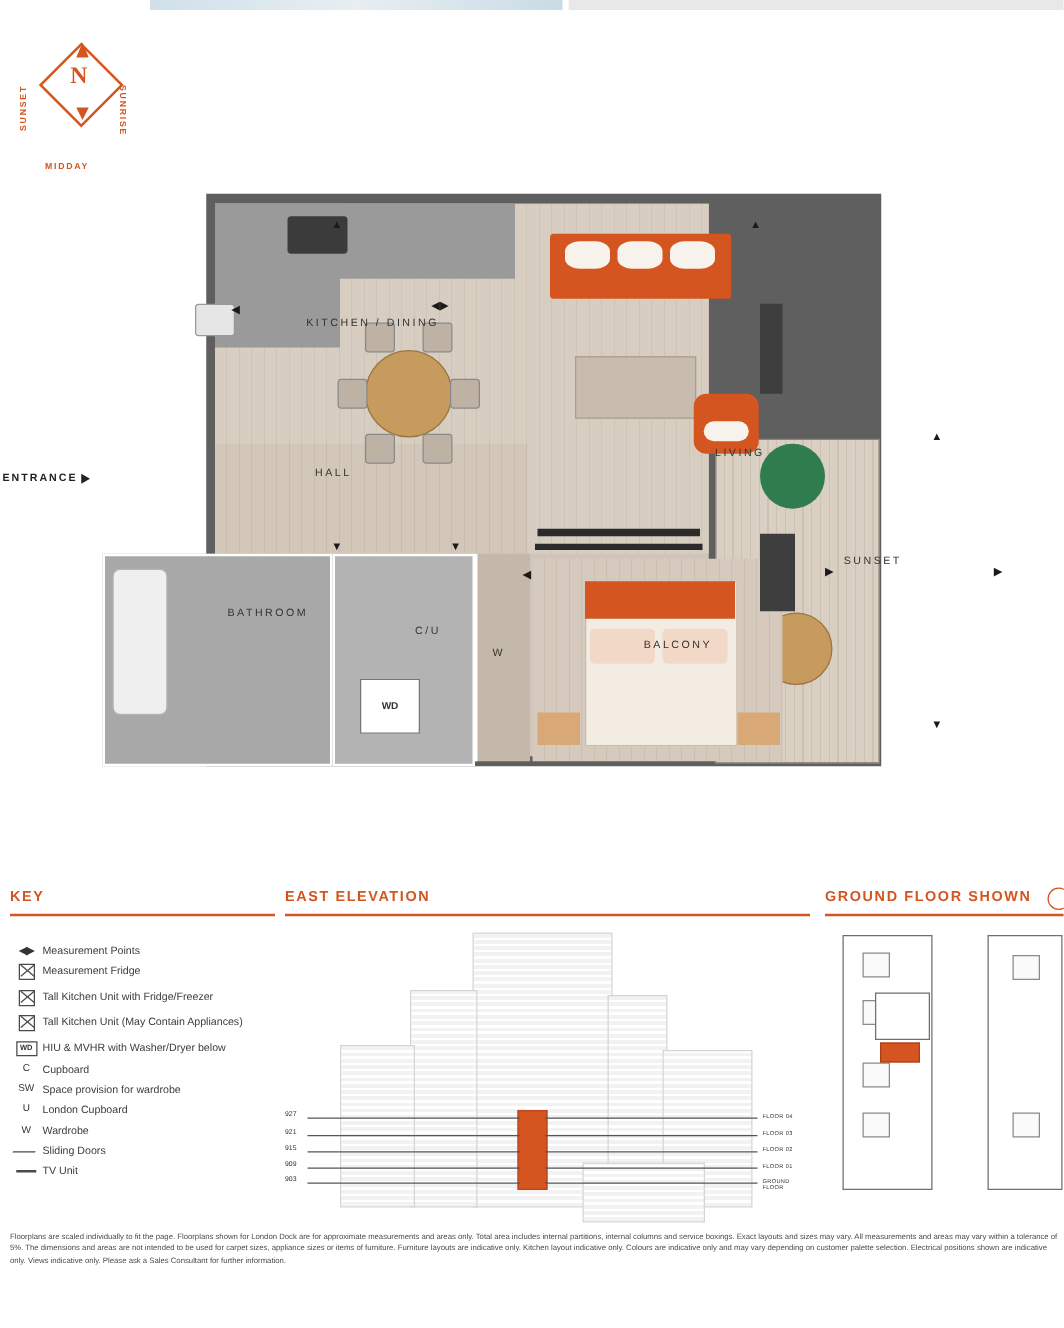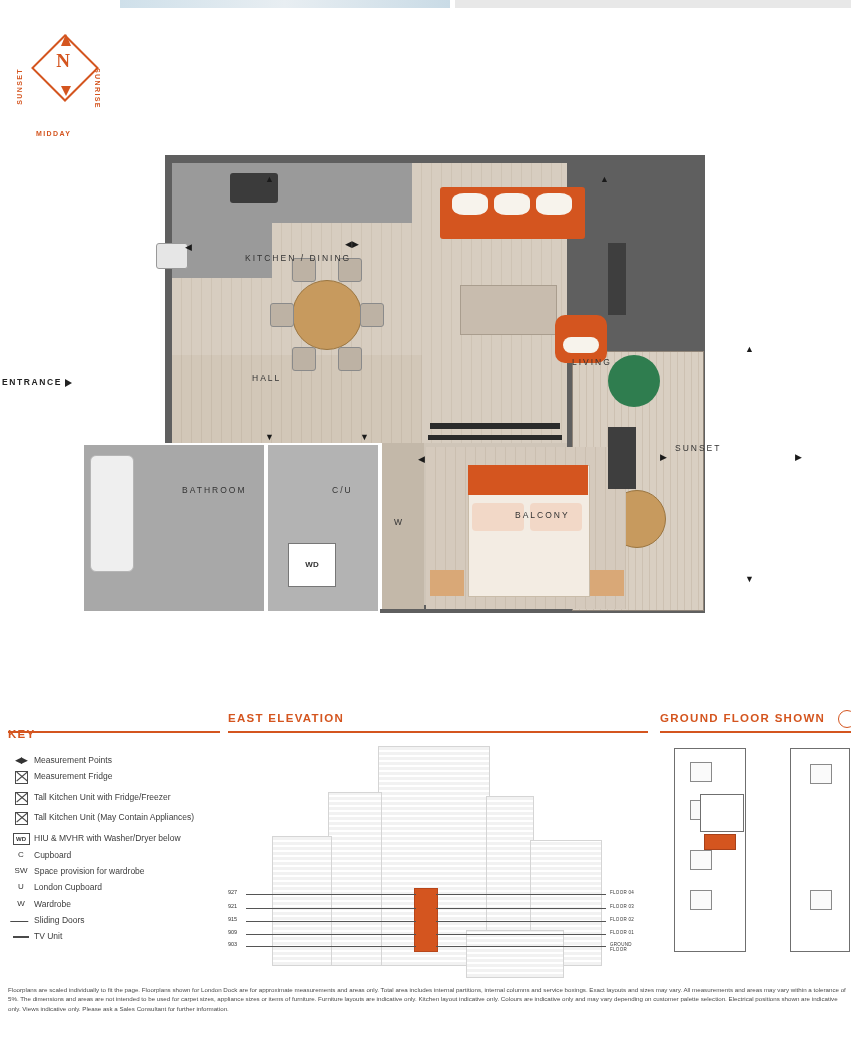--- a/index.html
+++ b/index.html
@@ -194,39 +194,39 @@
   <div class="darkblock" style="left:548px;top:272px;width:28px;height:62px;"></div>
 
   <div class="entrance">
     <span>ENTRANCE</span><span class="tri"></span>
   </div>
 
   <div class="label" style="left:185px;top:98px;">KITCHEN / DINING</div>
   <div class="label" style="left:192px;top:218px;">HALL</div>
   <div class="label" style="left:492px;top:202px;margin-left:20px;">LIVING</div>
   <div class="label" style="left:122px;top:330px;">BATHROOM</div>
-  <div class="label" style="left:272px;top:330px;">C/U</div>
+  <div class="label" style="left:272px;top:344px;">C/U</div>
   <div class="label" style="left:455px;top:355px;">BALCONY</div>
   <div class="label" style="left:615px;top:288px;">SUNSET</div>
   <div class="label" style="left:334px;top:362px;letter-spacing:0;">W</div>
 
   <div class="mpt" style="left:205px;top:20px;">▲</div>
   <div class="mpt" style="left:540px;top:20px;">▲</div>
   <div class="mpt" style="left:125px;top:88px;">◀</div>
   <div class="mpt" style="left:285px;top:85px;">◀▶</div>
   <div class="mpt" style="left:205px;top:278px;">▼</div>
   <div class="mpt" style="left:300px;top:278px;">▼</div>
   <div class="mpt" style="left:358px;top:300px;">◀</div>
   <div class="mpt" style="left:600px;top:298px;">▶</div>
   <div class="mpt" style="left:685px;top:190px;">▲</div>
   <div class="mpt" style="left:685px;top:420px;">▼</div>
   <div class="mpt" style="left:735px;top:298px;">▶</div>
 </div>
 
-<div class="sec-title" style="left:8px;top:712px;margin-top:16px;">KEY</div>
+<div class="sec-title" style="left:8px;top:712px;">KEY</div>
 <div class="rule" style="left:8px;top:731px;width:212px;"></div>
 
 <div class="key">
   <div class="row">
     <div class="ico"><span class="mp">◀▶</span></div>
     <div class="txt">Measurement Points</div>
   </div>
   <div class="row">
     <div class="ico"><span class="sqico"></span></div>
     <div class="txt">Measurement Fridge</div>

